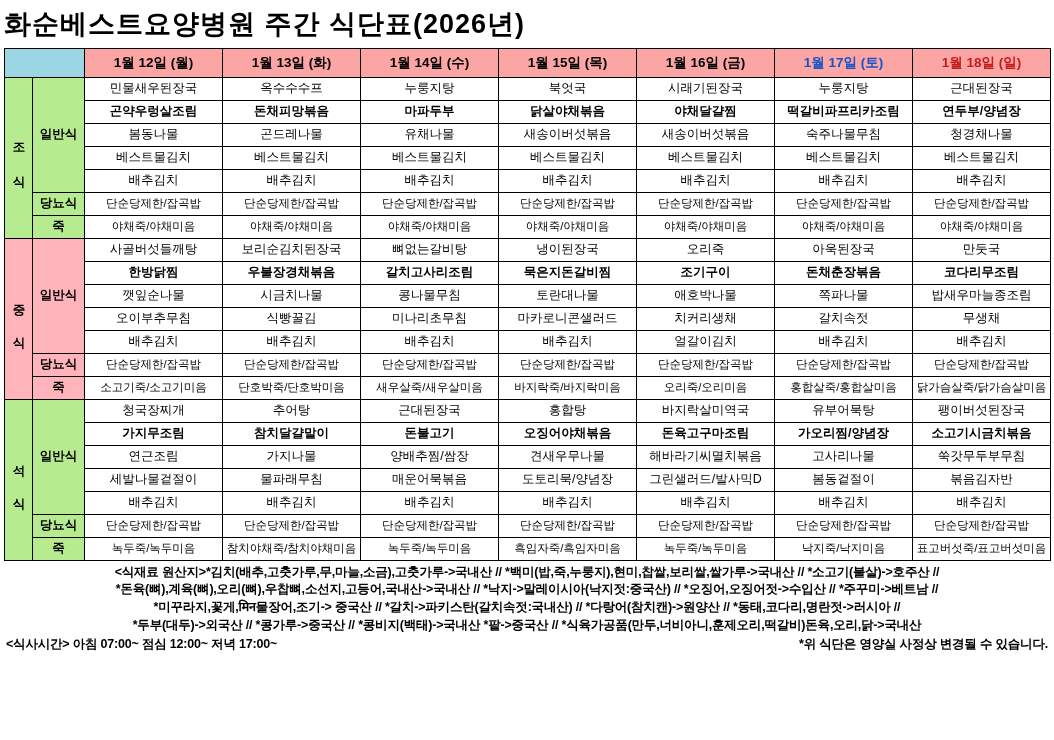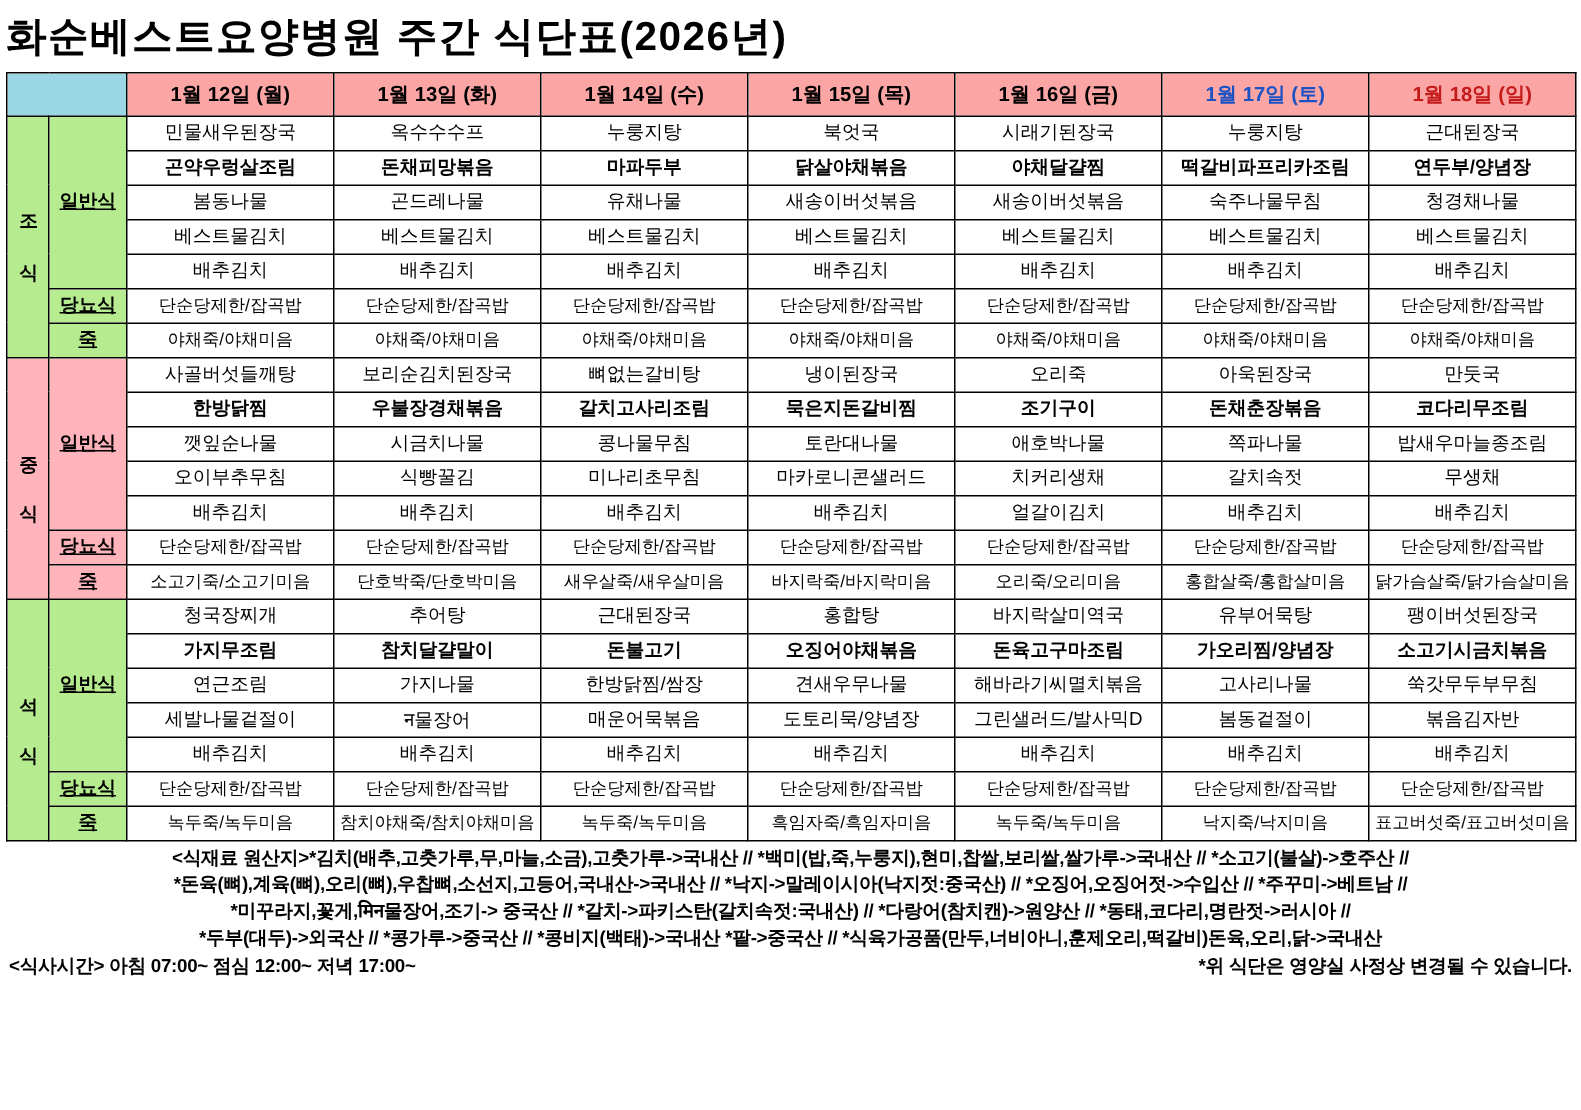--- a/index.html
+++ b/index.html
@@ -67,21 +67,20 @@
     text-orientation: upright;
     white-space: normal;
     line-height: 1.2;
   }
   td.mealcell.lunch { background: #ffb3ba; }
   td.typecell {
     background: #b7eb8f;
     font-weight: bold;
     font-size: 11.5px;
     letter-spacing: 0px;
-    text-decoration: underline;
   }
   td.typecell.lunch { background: #ffb3ba; }
 
   tr.bold-row td.dish { font-weight: bold; }
   td.dish { background: #ffffff; }
   td.dish.sub { font-size: 11.5px; }
 
   .footer {
     width: 1046px;
     box-sizing: border-box;
@@ -283,29 +282,29 @@
           <td class="dish">참치달걀말이</td>
           <td class="dish">돈불고기</td>
           <td class="dish">오징어야채볶음</td>
           <td class="dish">돈육고구마조림</td>
           <td class="dish">가오리찜/양념장</td>
           <td class="dish">소고기시금치볶음</td>
         </tr>
         <tr>
           <td class="dish">연근조림</td>
           <td class="dish">가지나물</td>
-          <td class="dish">한방닭찜/쌈장</td>
+          <td class="dish">양배추찜/쌈장</td>
           <td class="dish">견새우무나물</td>
           <td class="dish">해바라기씨멸치볶음</td>
           <td class="dish">고사리나물</td>
           <td class="dish">쑥갓무두부무침</td>
         </tr>
         <tr>
           <td class="dish">세발나물겉절이</td>
-          <td class="dish">न물장어</td>
+          <td class="dish">물파래무침</td>
           <td class="dish">매운어묵볶음</td>
           <td class="dish">도토리묵/양념장</td>
           <td class="dish">그린샐러드/발사믹D</td>
           <td class="dish">봄동겉절이</td>
           <td class="dish">볶음김자반</td>
         </tr>
         <tr>
           <td class="dish">배추김치</td>
           <td class="dish">배추김치</td>
           <td class="dish">배추김치</td>

